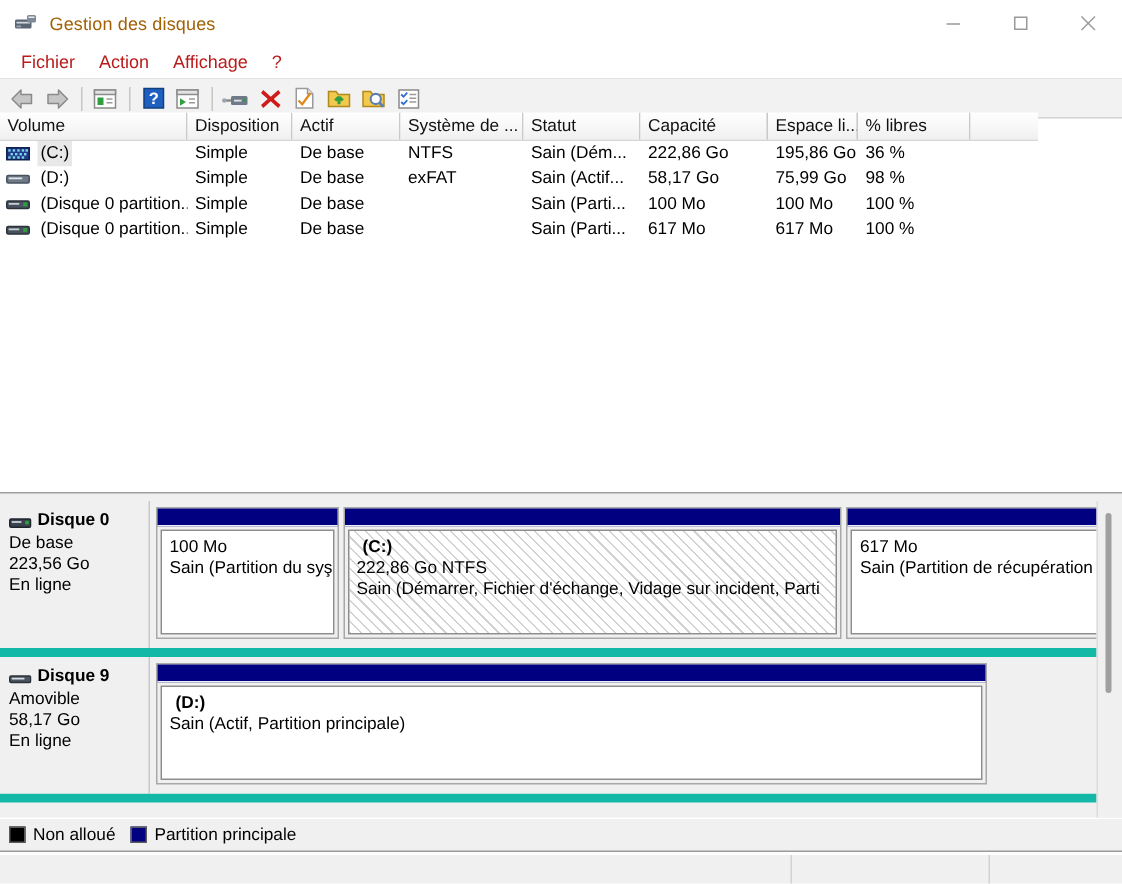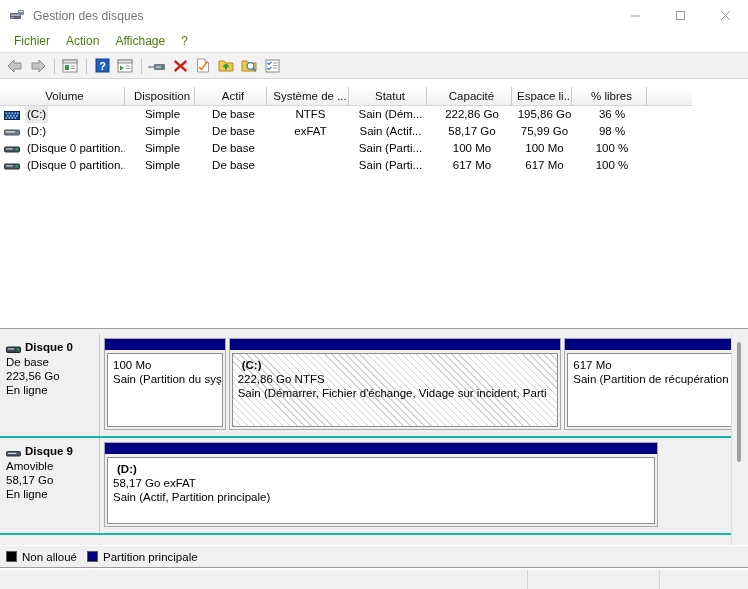--- a/index.html
+++ b/index.html
@@ -28,21 +28,21 @@
   .titlebar-icon {
     width: 16px;
     height: 16px;
     margin-left: 9px;
     margin-right: 8px;
     position: relative;
     flex: none;
   }
   .titlebar-title {
     font-size: 12px;
-    color: #737373;
+    color: #a16207;
     letter-spacing: 0.1px;
   }
   .winbtns {
     position: absolute;
     right: 0;
     top: 0;
     height: 31px;
     display: flex;
   }
   .winbtn {
@@ -59,21 +59,21 @@
   .menubar {
     height: 21px;
     background: #ffffff;
     display: flex;
     align-items: center;
     padding-left: 6px;
     border-bottom: 1px solid #e3e3e3;
   }
   .menuitem {
     font-size: 12px;
-    color: #4d7c0f;
+    color: #b91c1c;
     padding: 2px 8px;
     line-height: 15px;
   }
 
   
   .toolbar {
     height: 25px;
     background: #f2f2f2;
     display: flex;
     align-items: center;
@@ -92,26 +92,25 @@
     width: 1px;
     height: 16px;
     background: #c6c6c6;
     margin: 0 4px;
   }
 
   
   .list-area {
     position: absolute;
     left: 0;
-    top: 87px;
+    top: 75px;
     width: 692px;
     height: 249px;
     background: #ffffff;
     overflow: hidden;
-    text-align: center;
   }
   .lhdr {
     display: flex;
     height: 18px;
     background: #f0f0f0;
     border-bottom: 1px solid #d6d6d6;
   }
   .lhdr-cell {
     border-right: 1px solid #c9c9c9;
     padding-left: 5px;
@@ -168,21 +167,21 @@
     position: absolute;
     left: 0;
     top: 334px;
     width: 748px;
     height: 211px;
     background: #f0f0f0;
     overflow: hidden;
   }
   .disk-row {
     display: flex;
-    border-bottom: 2px solid #14b8a6;
+    border-bottom: 6px solid #14b8a6;
     box-sizing: border-box;
   }
   .disk-info {
     width: 100px;
     flex: none;
     box-sizing: border-box;
     padding: 6px 4px 0 6px;
     border-right: 1px solid #c8c8c8;
     background: #f0f0f0;
     font-size: 11.5px;
@@ -599,21 +598,20 @@
       </div>
       <div>Amovible</div>
       <div>58,17 Go</div>
       <div>En ligne</div>
     </div>
     <div class="disk-bars" style="padding-right:90px">
       <div class="part" style="flex:1 1 0">
         <div class="part-cap"></div>
         <div class="part-body">
           <div class="part-line bold">(D:)</div>
-          <div class="part-line">58,17 Go exFAT</div>
           <div class="part-line">Sain (Actif, Partition principale)</div>
         </div>
       </div>
     </div>
   </div>
 
 </div>
 
 <div class="vscroll">
   <div class="vscroll-thumb"></div>

